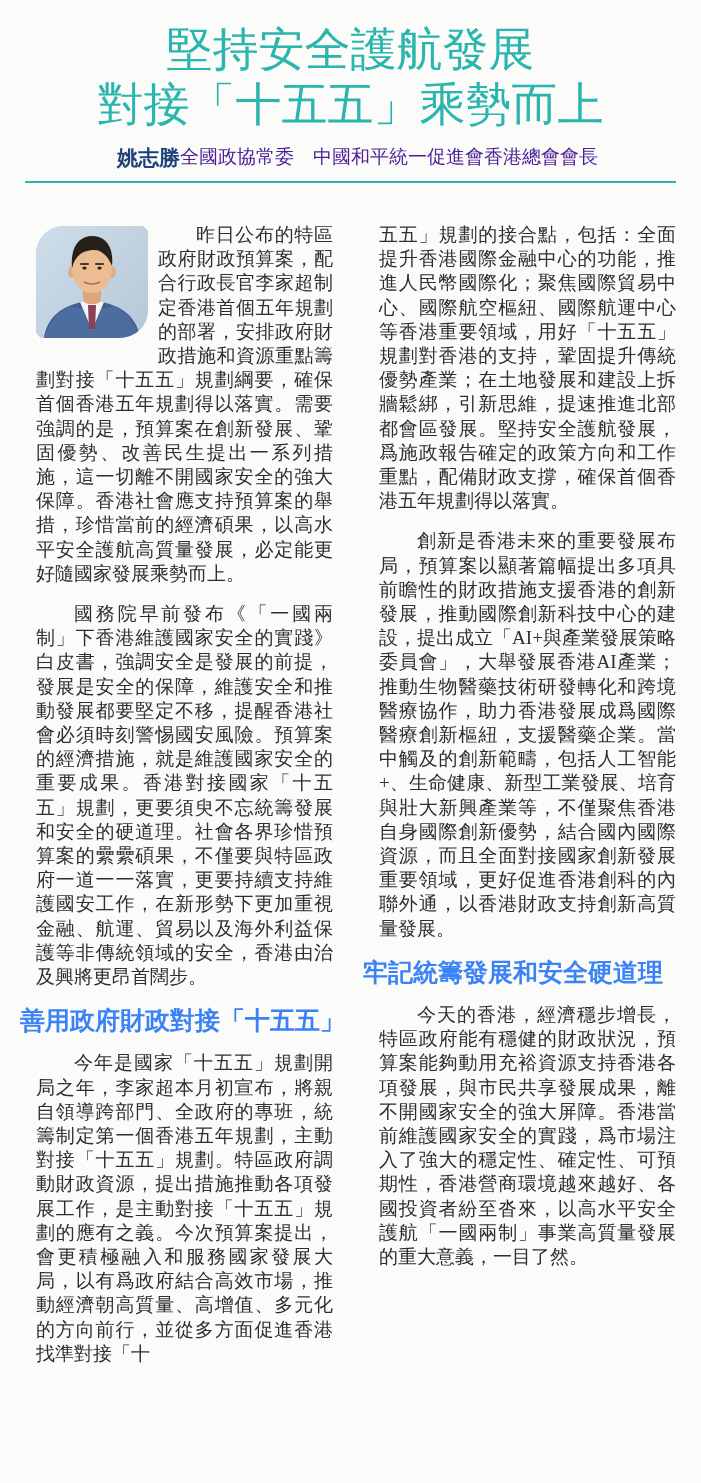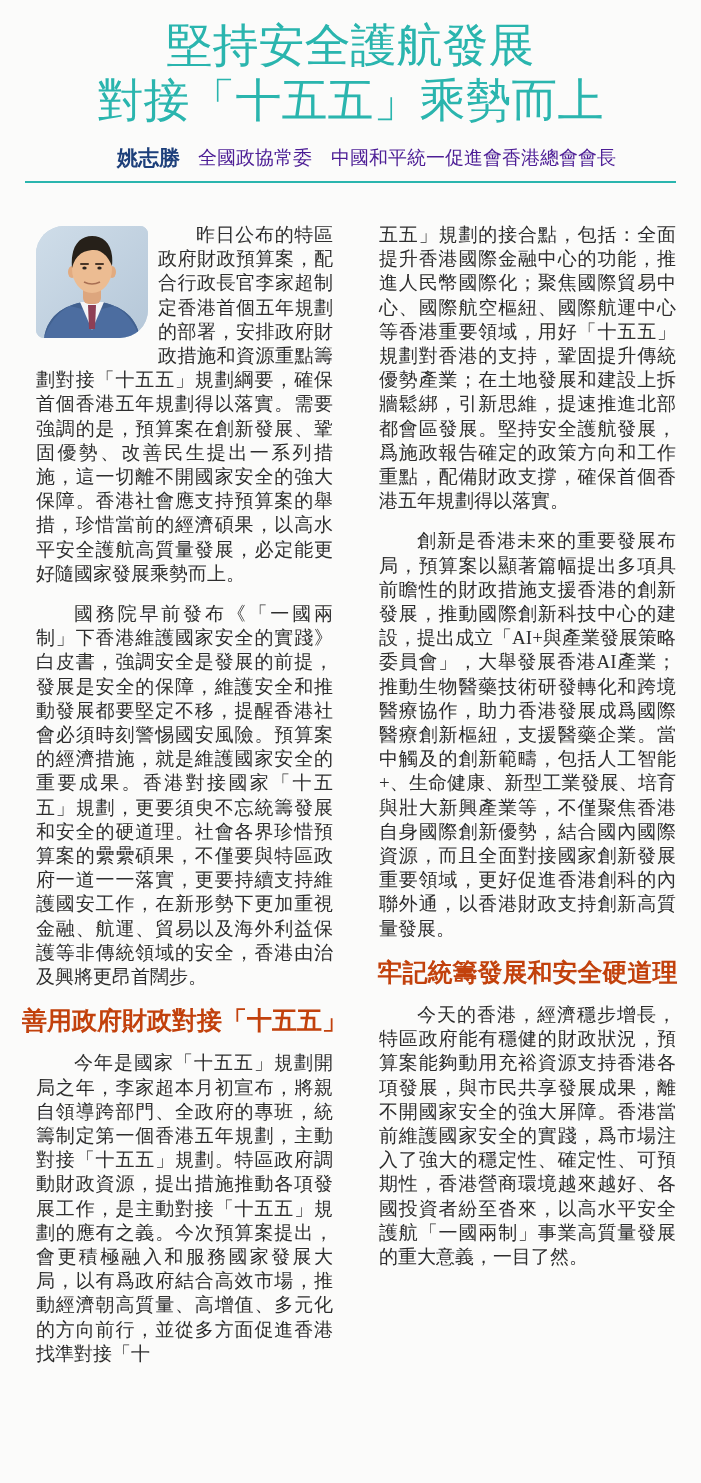--- a/index.html
+++ b/index.html
@@ -14,31 +14,30 @@
     position: relative;
     width: 701px;
     height: 1483px;
     font-family: "Liberation Serif", "DejaVu Serif", serif;
     color: #303030;
   }
   
   .headline {
     margin: 22px 10px 0 10px;
     text-align: center;
-    font-family: Liberation Mono, monospace;
+    font-family: Liberation Serif, serif;
     font-weight: 500;
     font-size: 46px;
     line-height: 55px;
     color: #2ab5ae;
     letter-spacing: 0px;
   }
   .byline {
     display: flex;
-    align-items: center;
-    gap: 18px;
+    align-items: flex-start;
     margin: 12px 0 0 117px;
     font-family: "Liberation Sans", "DejaVu Sans", sans-serif;
   }
   .byline .name {
     font-size: 21px;
     font-weight: 700;
     color: #1d3f7a;
   }
   .byline .roles {
     font-size: 19px;
@@ -67,22 +66,22 @@
     text-justify: inter-ideograph;
     text-indent: 2em;
     color: #2e2e2e;
   }
   p.body.cont { text-indent: 0; }
   h2.section {
     margin: 14px 0 12px 0;
     font-family: "Liberation Sans", "DejaVu Sans", sans-serif;
     font-size: 25px;
     font-weight: 700;
-    color: #c2410c;
-    text-align: center;
+    color: #3b82f6;
+    text-align: left;
     letter-spacing: 0px;
     line-height: 30px;
   }
   
   .portrait {
     float: left;
     width: 112px;
     height: 112px;
     margin: 3px 10px 9px 0;
     border-radius: 28px 8px 28px 8px;

